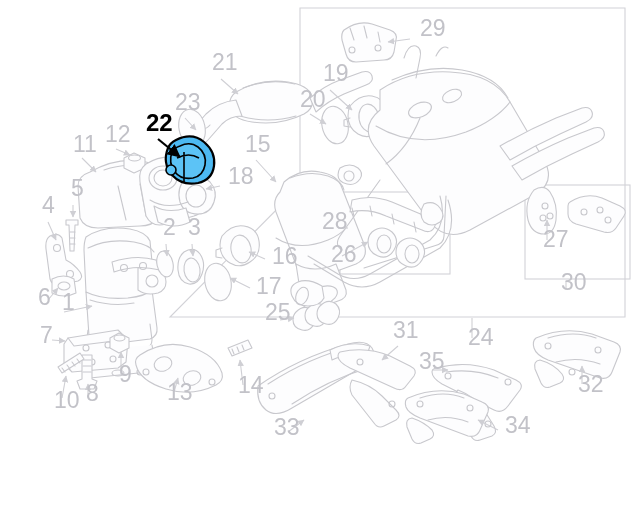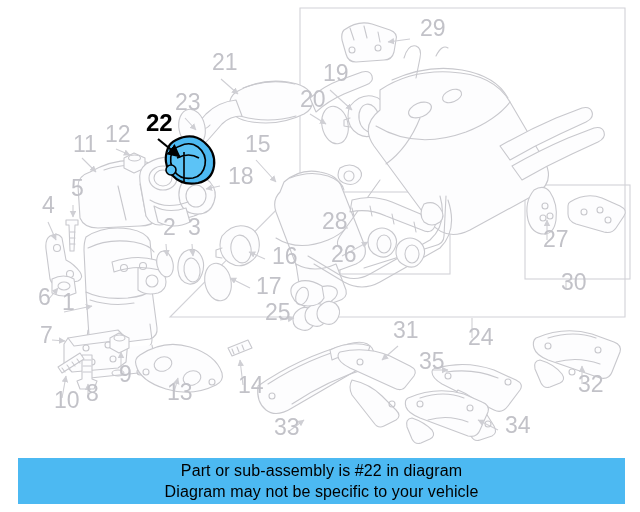--- a/index.html
+++ b/index.html
@@ -347,18 +347,14 @@
         <text x="420" y="36" class="lbl">29</text>
         <text x="561" y="290" class="lbl">30</text>
         <text x="393" y="338" class="lbl">31</text>
         <text x="578" y="392" class="lbl">32</text>
         <text x="274" y="435" class="lbl">33</text>
         <text x="505" y="433" class="lbl">34</text>
         <text x="419" y="369" class="lbl">35</text>
       </g>
   </svg>
 
-  <div id="caption">
-    <div class="cline">Part or sub-assembly is #22 in diagram</div>
-    <div class="cline">Diagram may not be specific to your vehicle</div>
-  </div>
 
 </div>
 
 </body></html>

